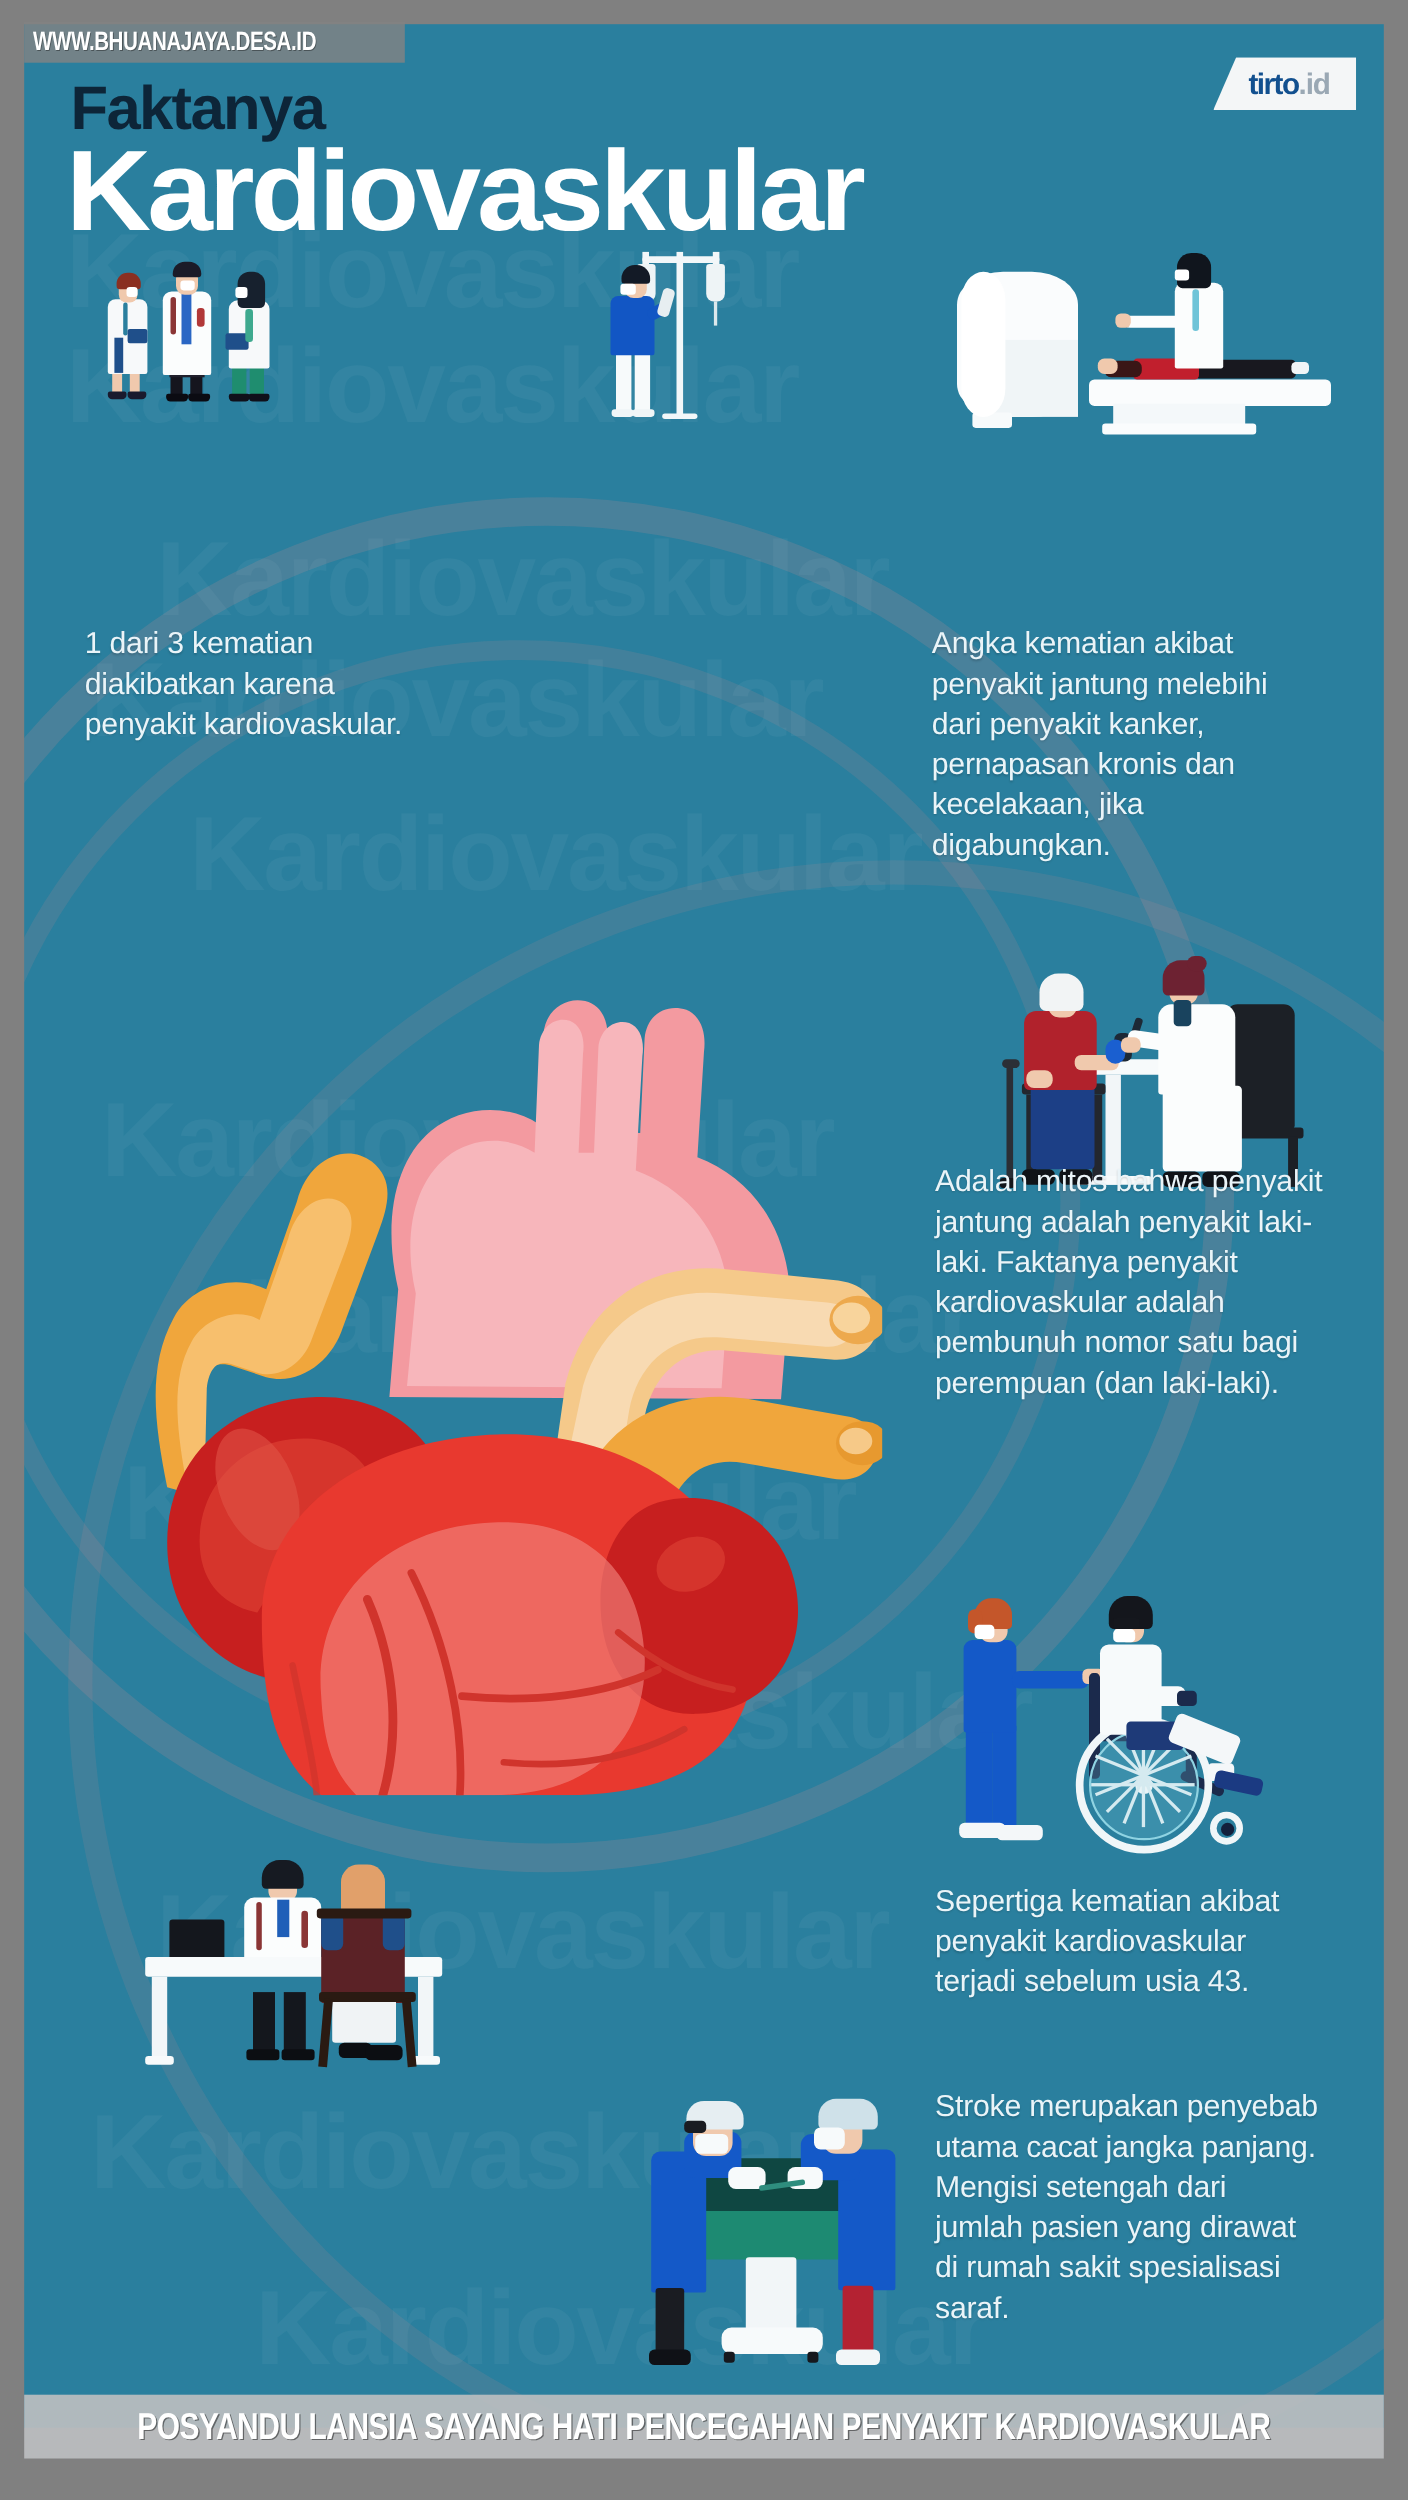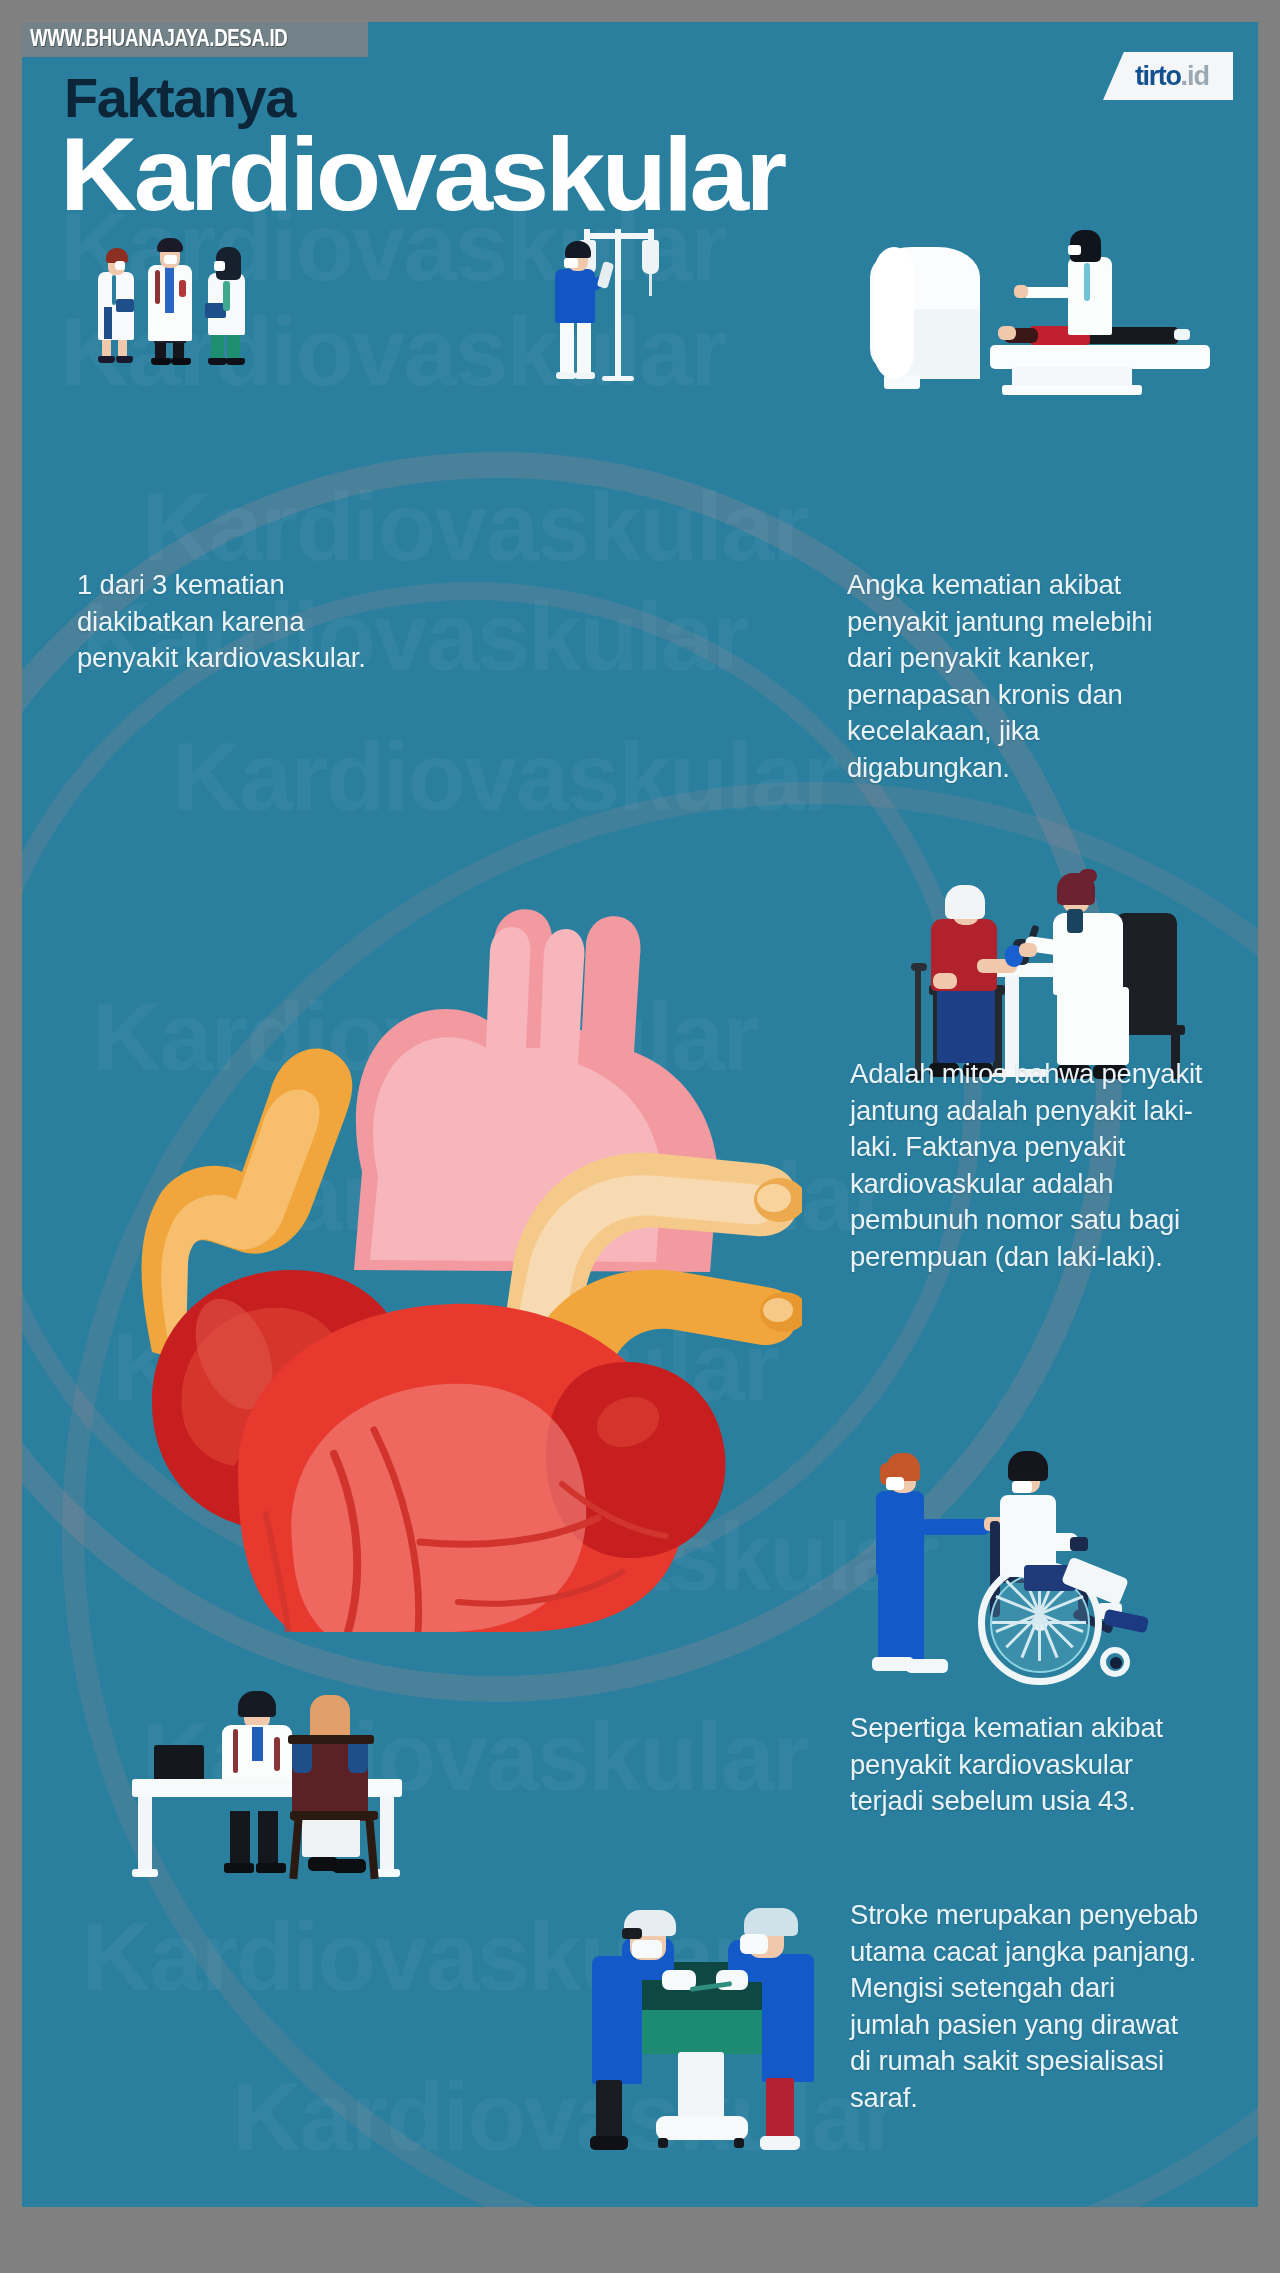--- a/index.html
+++ b/index.html
@@ -541,13 +541,16 @@
     </div>
 
     <div class="factbox" style="left:828px; top:1875px; width:350px;">Stroke merupakan penyebab utama cacat jangka panjang. Mengisi setengah dari jumlah pasien yang dirawat di rumah sakit spesialisasi saraf.</div>
 
   </div>
 
   <div id="source-badge">
     <span>WWW.BHUANAJAYA.DESA.ID</span>
   </div>
 
+  <div id="footer-banner">
+    <span>POSYANDU LANSIA SAYANG HATI PENCEGAHAN PENYAKIT KARDIOVASKULAR</span>
+  </div>
 </div>
 
 </body></html>

